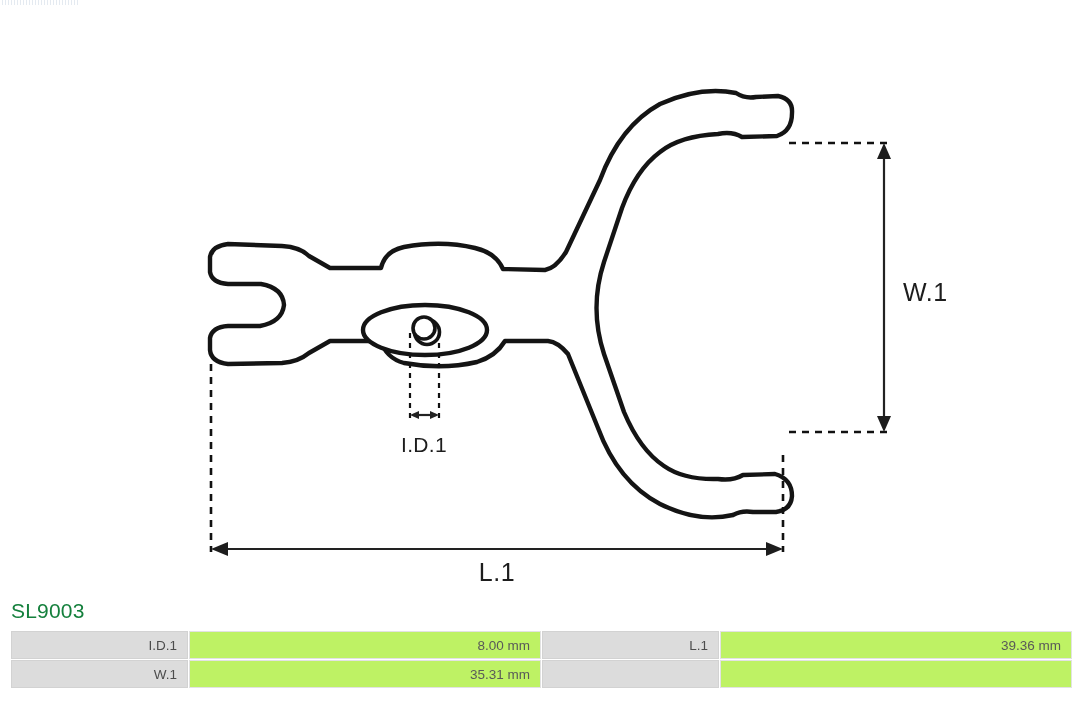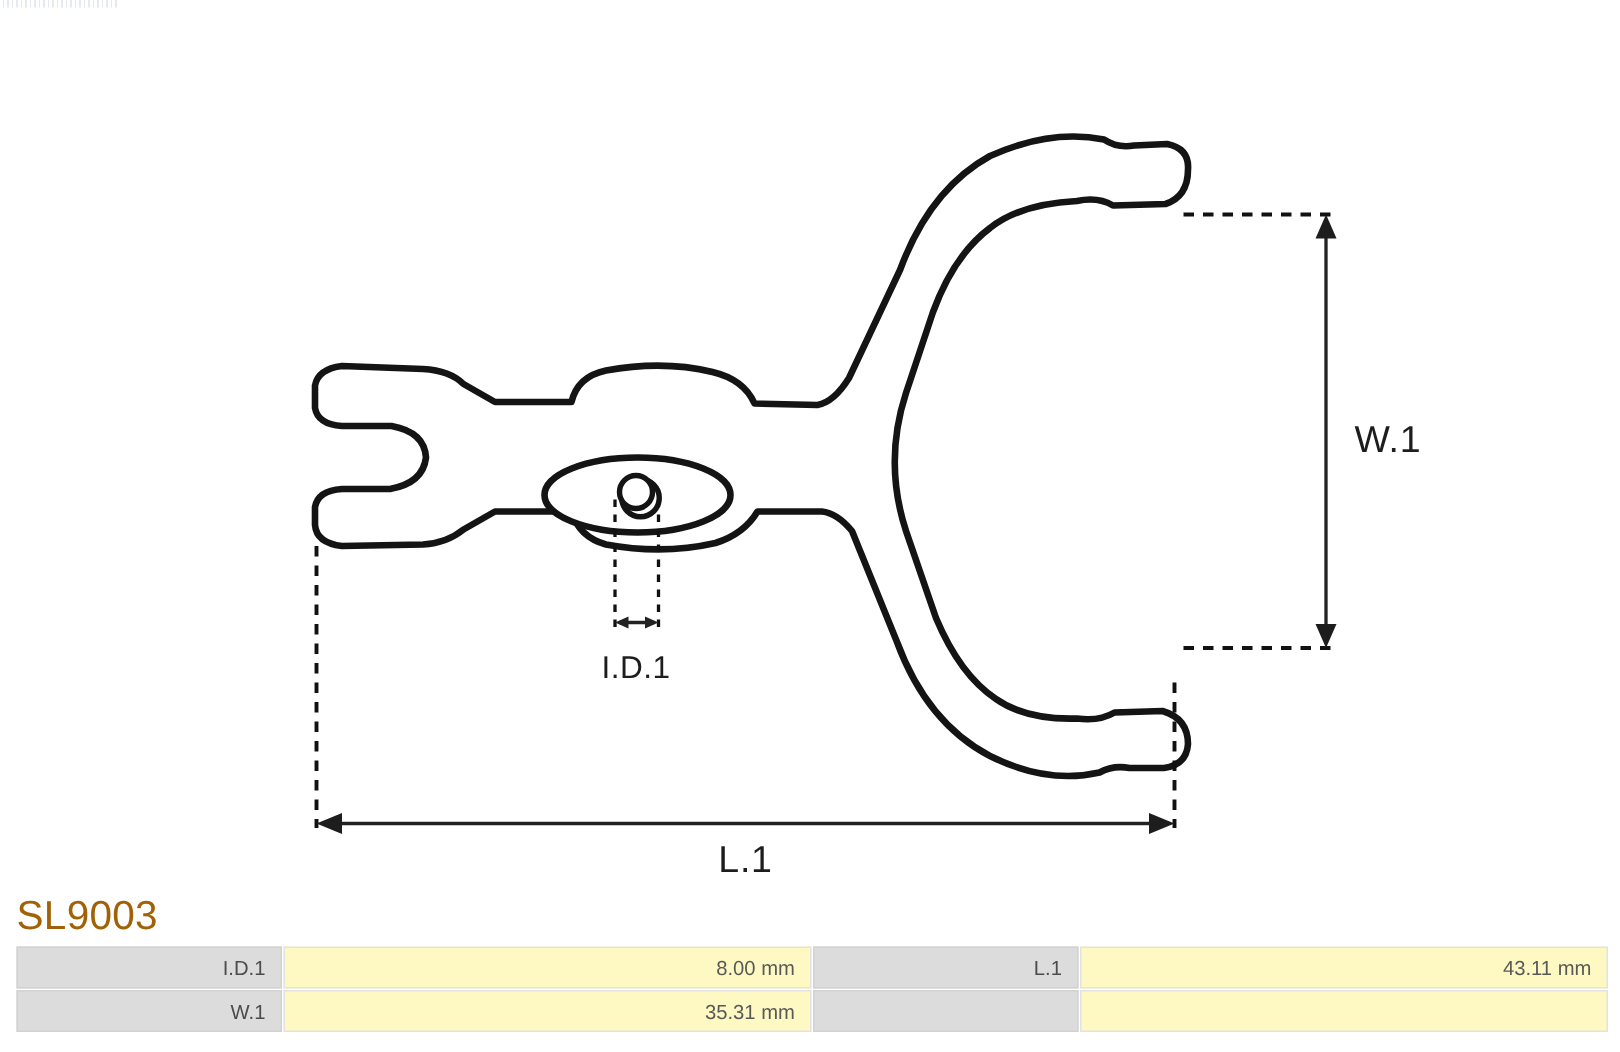--- a/index.html
+++ b/index.html
@@ -92,44 +92,44 @@
     font-family: "Liberation Sans", sans-serif;
     font-size: 21px;
     fill: #1d1d1d;
     letter-spacing: 0.3px;
   }
   
   .part-code {
     position: absolute;
     left: 11px;
     top: 598px;
-    font-size: 27px;
+    font-size: 21px;
     line-height: 25px;
     font-weight: normal;
-    color: #a16207;
+    color: #15803d;
     letter-spacing: 0.2px;
     white-space: nowrap;
   }
   
   .spec-table {
     position: absolute;
     left: 10px;
     top: 630px;
     width: 1060px;
     border-collapse: separate;
     border-spacing: 1px;
     font-size: 13.5px;
     table-layout: fixed;
   }
   .spec-table td {
     height: 28px;
     padding: 0 10px;
     vertical-align: middle;
     color: #595959;
-    background: #fef9c3;
+    background: #bef264;
     border: 1px solid #e2e2e2;
     box-sizing: border-box;
     overflow: hidden;
     white-space: nowrap;
   }
   .spec-table td.lbl {
     background: #dcdcdc;
     border: 1px solid #d2d2d2;
     text-align: right;
     color: #4c4c4c;
@@ -263,21 +263,21 @@
       <col class="col-lbl">
         <col class="col-val">
       <col class="col-lbl">
         <col class="col-val">
     </colgroup>
     <tbody>
       <tr>
         <td class="lbl">I.D.1</td>
         <td class="val">8.00 mm</td>
         <td class="lbl">L.1</td>
-        <td class="val">43.11 mm</td>
+        <td class="val">39.36 mm</td>
       </tr>
       <tr>
         <td class="lbl">W.1</td>
         <td class="val">35.31 mm</td>
         <td class="lbl"></td>
         <td class="val"></td>
       </tr>
     </tbody>
   </table>
 

